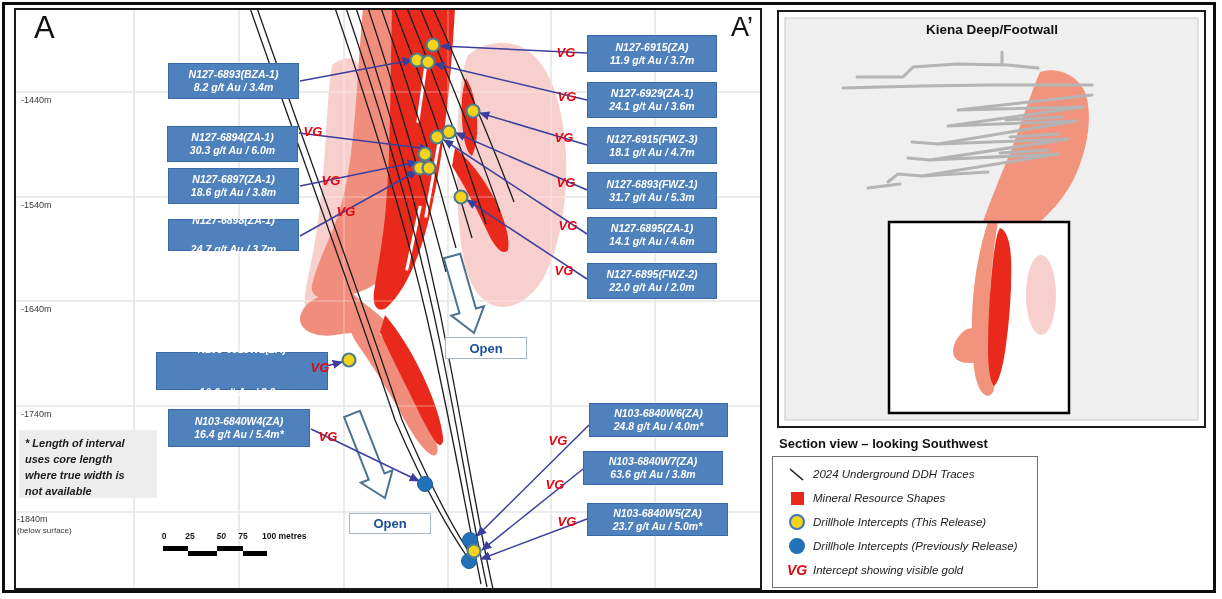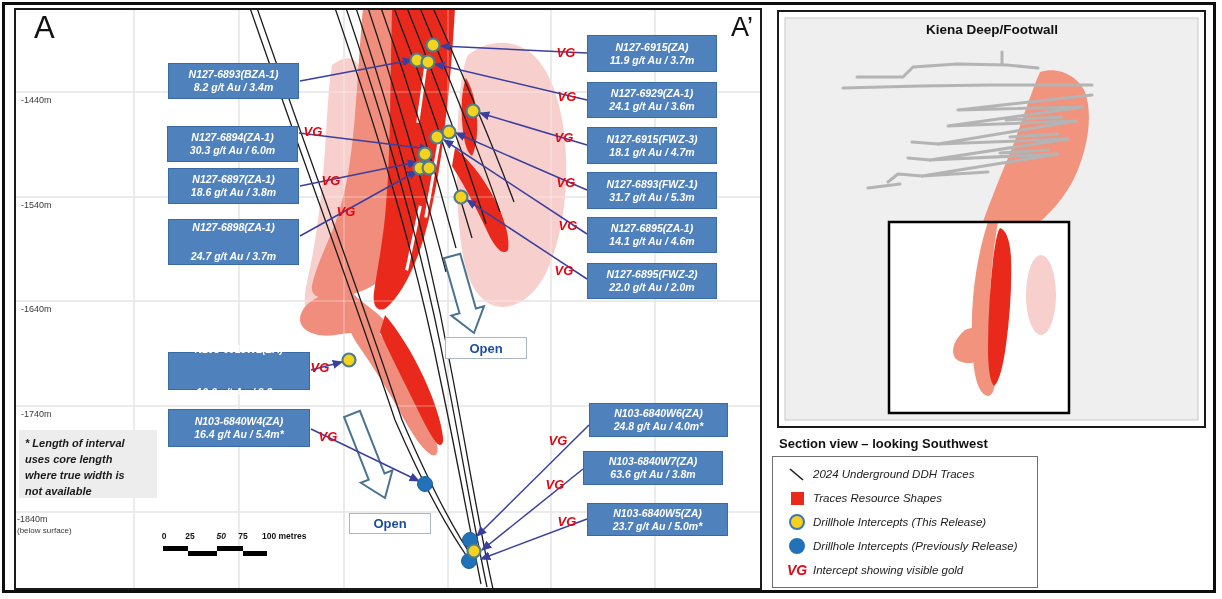--- a/index.html
+++ b/index.html
@@ -194,21 +194,21 @@
           <svg width="18" height="16">
             <line x1="2" y1="3" x2="15" y2="14" stroke="#1c1c1c" stroke-width="1.6"></line>
           </svg>
         </div>
         <div class="legend-label">2024 Underground DDH Traces</div>
       </div>
       <div class="legend-item">
         <div class="legend-icon">
           <div class="icon-square"></div>
         </div>
-        <div class="legend-label">Traces Resource Shapes</div>
+        <div class="legend-label">Mineral Resource Shapes</div>
       </div>
       <div class="legend-item">
         <div class="legend-icon">
           <div class="icon-circle" style="background: rgb(245, 211, 29); border: 2.5px solid rgb(63, 117, 181);"></div>
         </div>
         <div class="legend-label">Drillhole Intercepts (This Release)</div>
       </div>
       <div class="legend-item">
         <div class="legend-icon">
           <div class="icon-circle" style="background: rgb(34, 114, 185); border: 2.5px solid rgb(34, 114, 185);"></div>
@@ -229,26 +229,26 @@
     <div class="callout" style="left: 167px; top: 126px; width: 131px; height: 36px;">
       <div>N127-6894(ZA-1)</div>
       <div>30.3 g/t Au / 6.0m</div>
     </div>
     <div class="vg-mark" style="left: 298px; top: 124px;">VG</div>
     <div class="callout" style="left: 168px; top: 168px; width: 131px; height: 36px;">
       <div>N127-6897(ZA-1)</div>
       <div>18.6 g/t Au / 3.8m</div>
     </div>
     <div class="vg-mark" style="left: 316px; top: 173px;">VG</div>
-    <div class="callout" style="left: 168px; top: 219px; width: 131px; height: 46px; gap: 16px;">
+    <div class="callout" style="left: 168px; top: 219px; width: 131px; height: 32px; gap: 16px;">
       <div>N127-6898(ZA-1)</div>
       <div>24.7 g/t Au / 3.7m</div>
     </div>
     <div class="vg-mark" style="left: 331px; top: 204px;">VG</div>
-    <div class="callout" style="left: 168px; top: 352px; width: 142px; height: 38px; gap: 30px;">
+    <div class="callout" style="left: 156px; top: 352px; width: 172px; height: 38px; gap: 30px;">
       <div>N103-6918W2(ZA)</div>
       <div>10.6 g/t Au / 3.2m</div>
     </div>
     <div class="vg-mark" style="left: 305px; top: 360px;">VG</div>
     <div class="callout" style="left: 168px; top: 409px; width: 142px; height: 38px;">
       <div>N103-6840W4(ZA)</div>
       <div>16.4 g/t Au / 5.4m*</div>
     </div>
     <div class="vg-mark" style="left: 313px; top: 429px;">VG</div>
     <div class="callout" style="left: 587px; top: 35px; width: 130px; height: 37px;">

